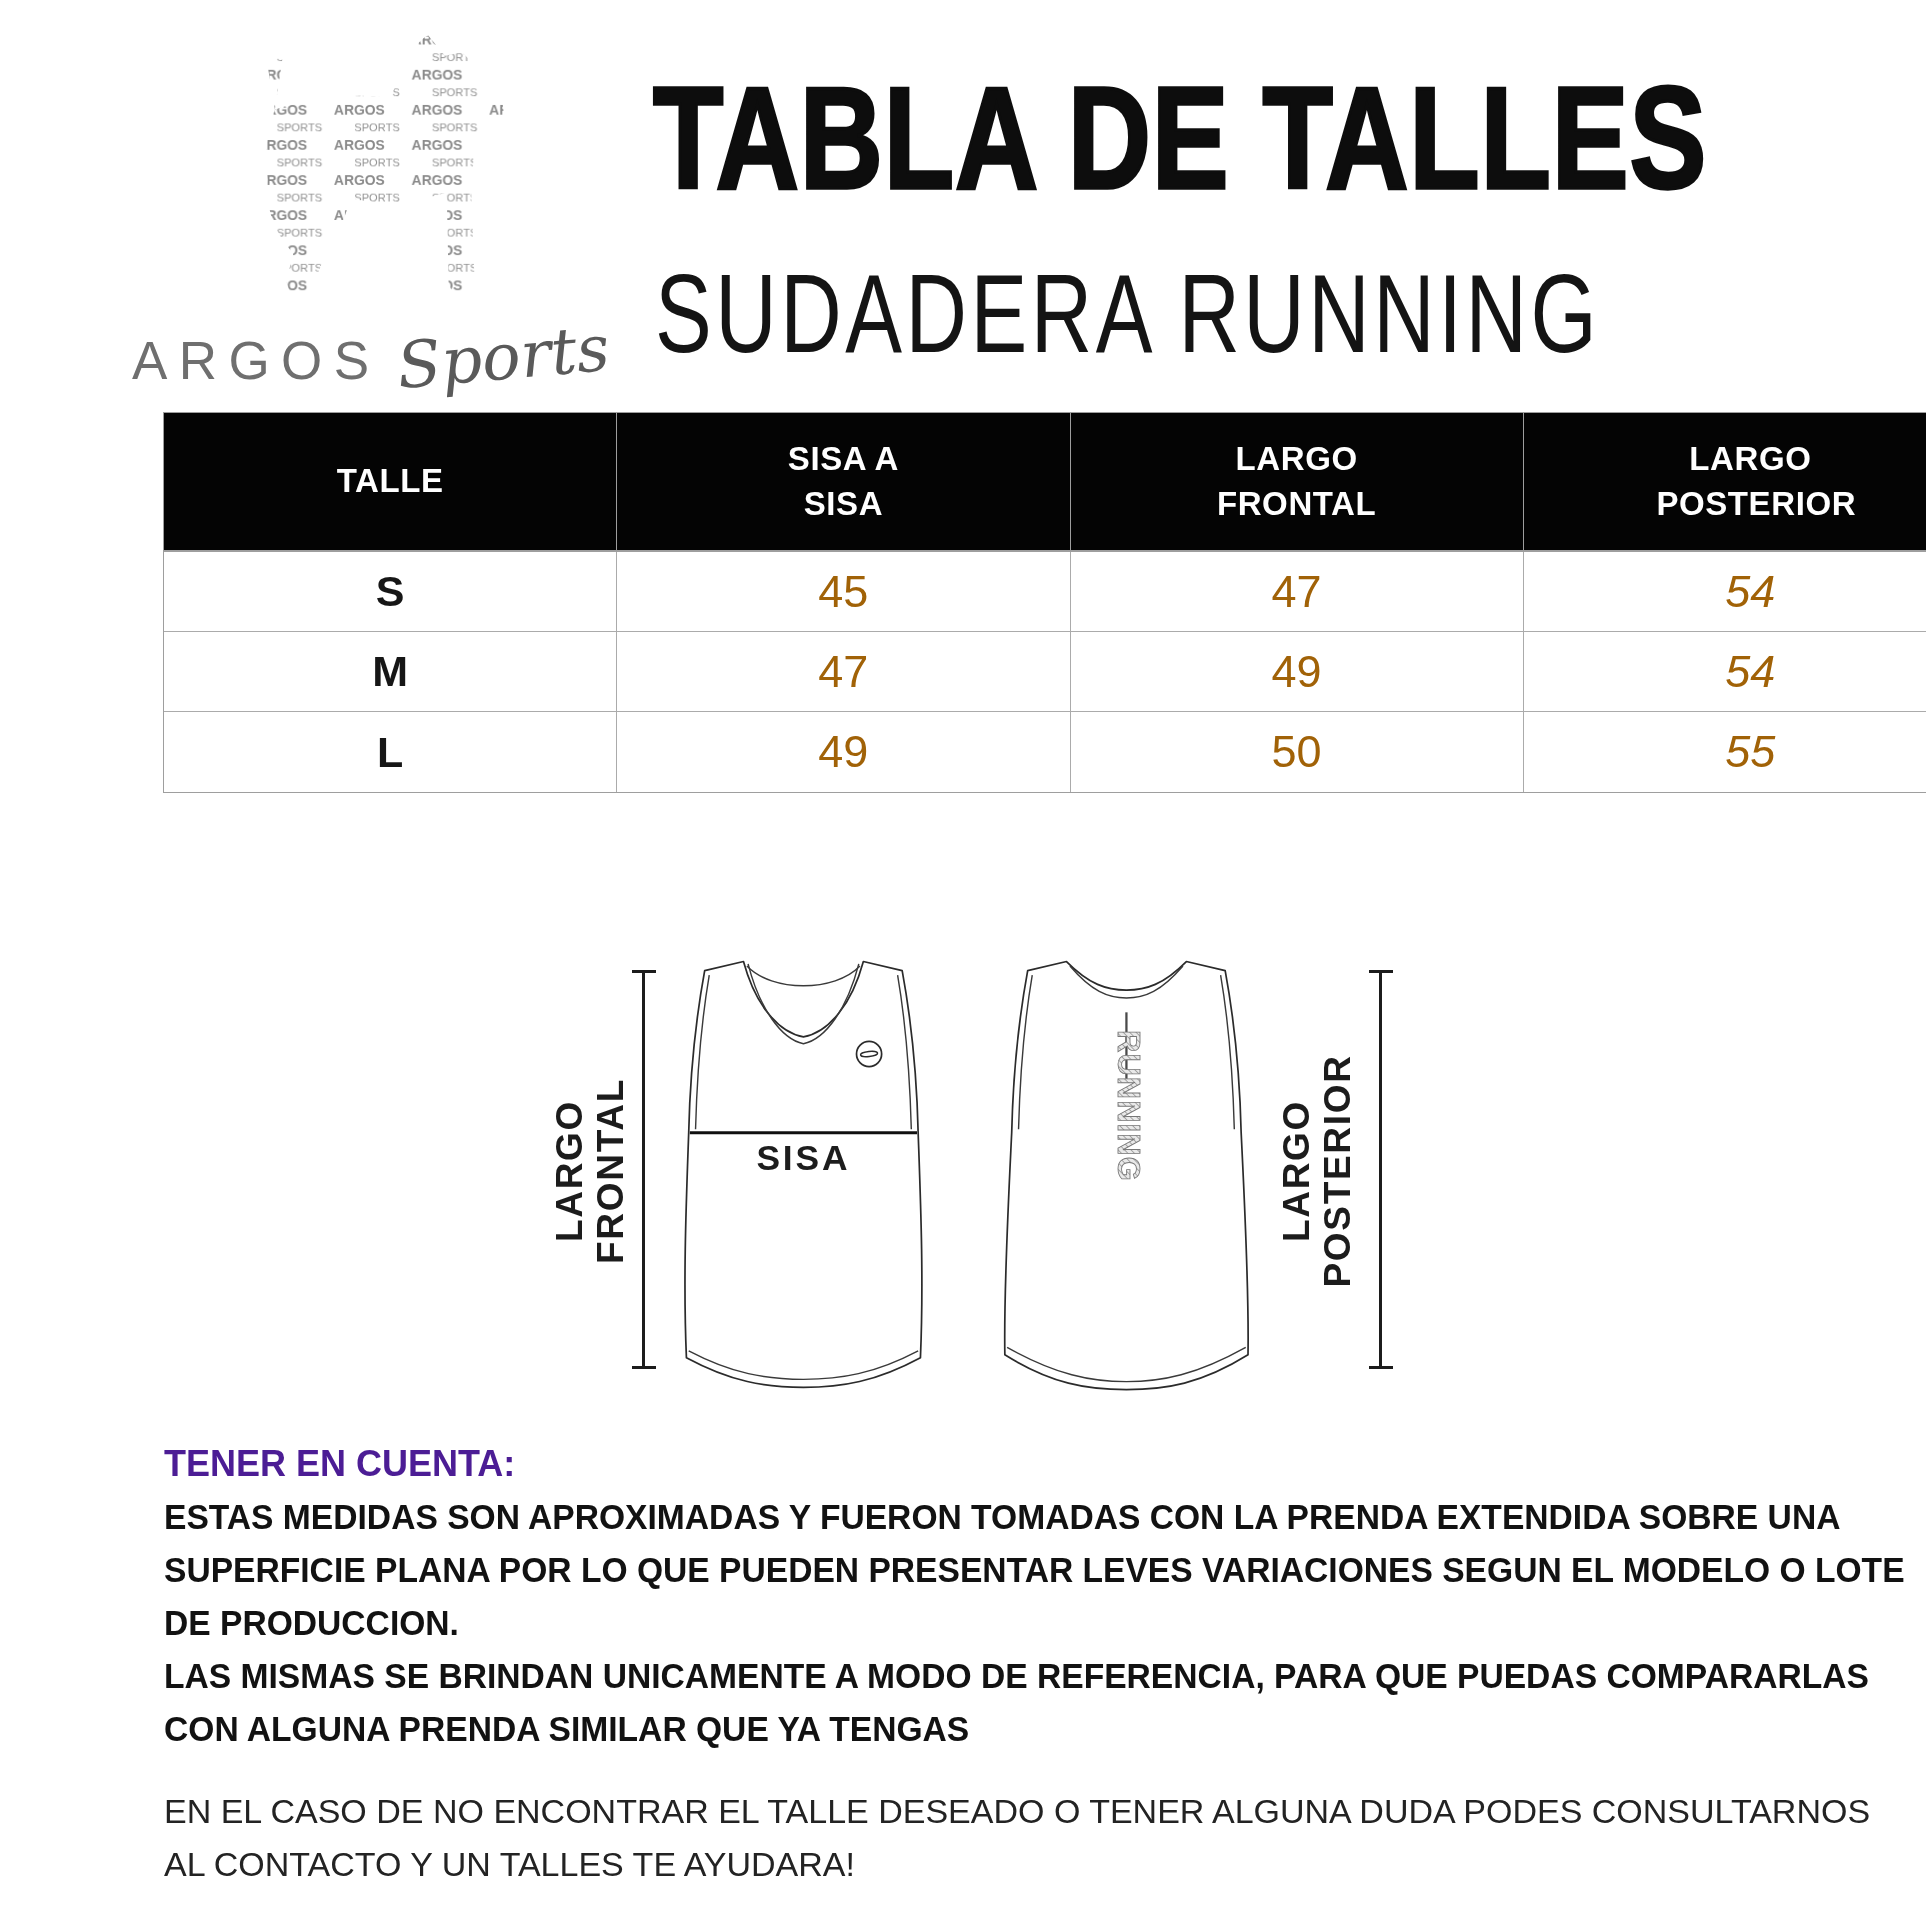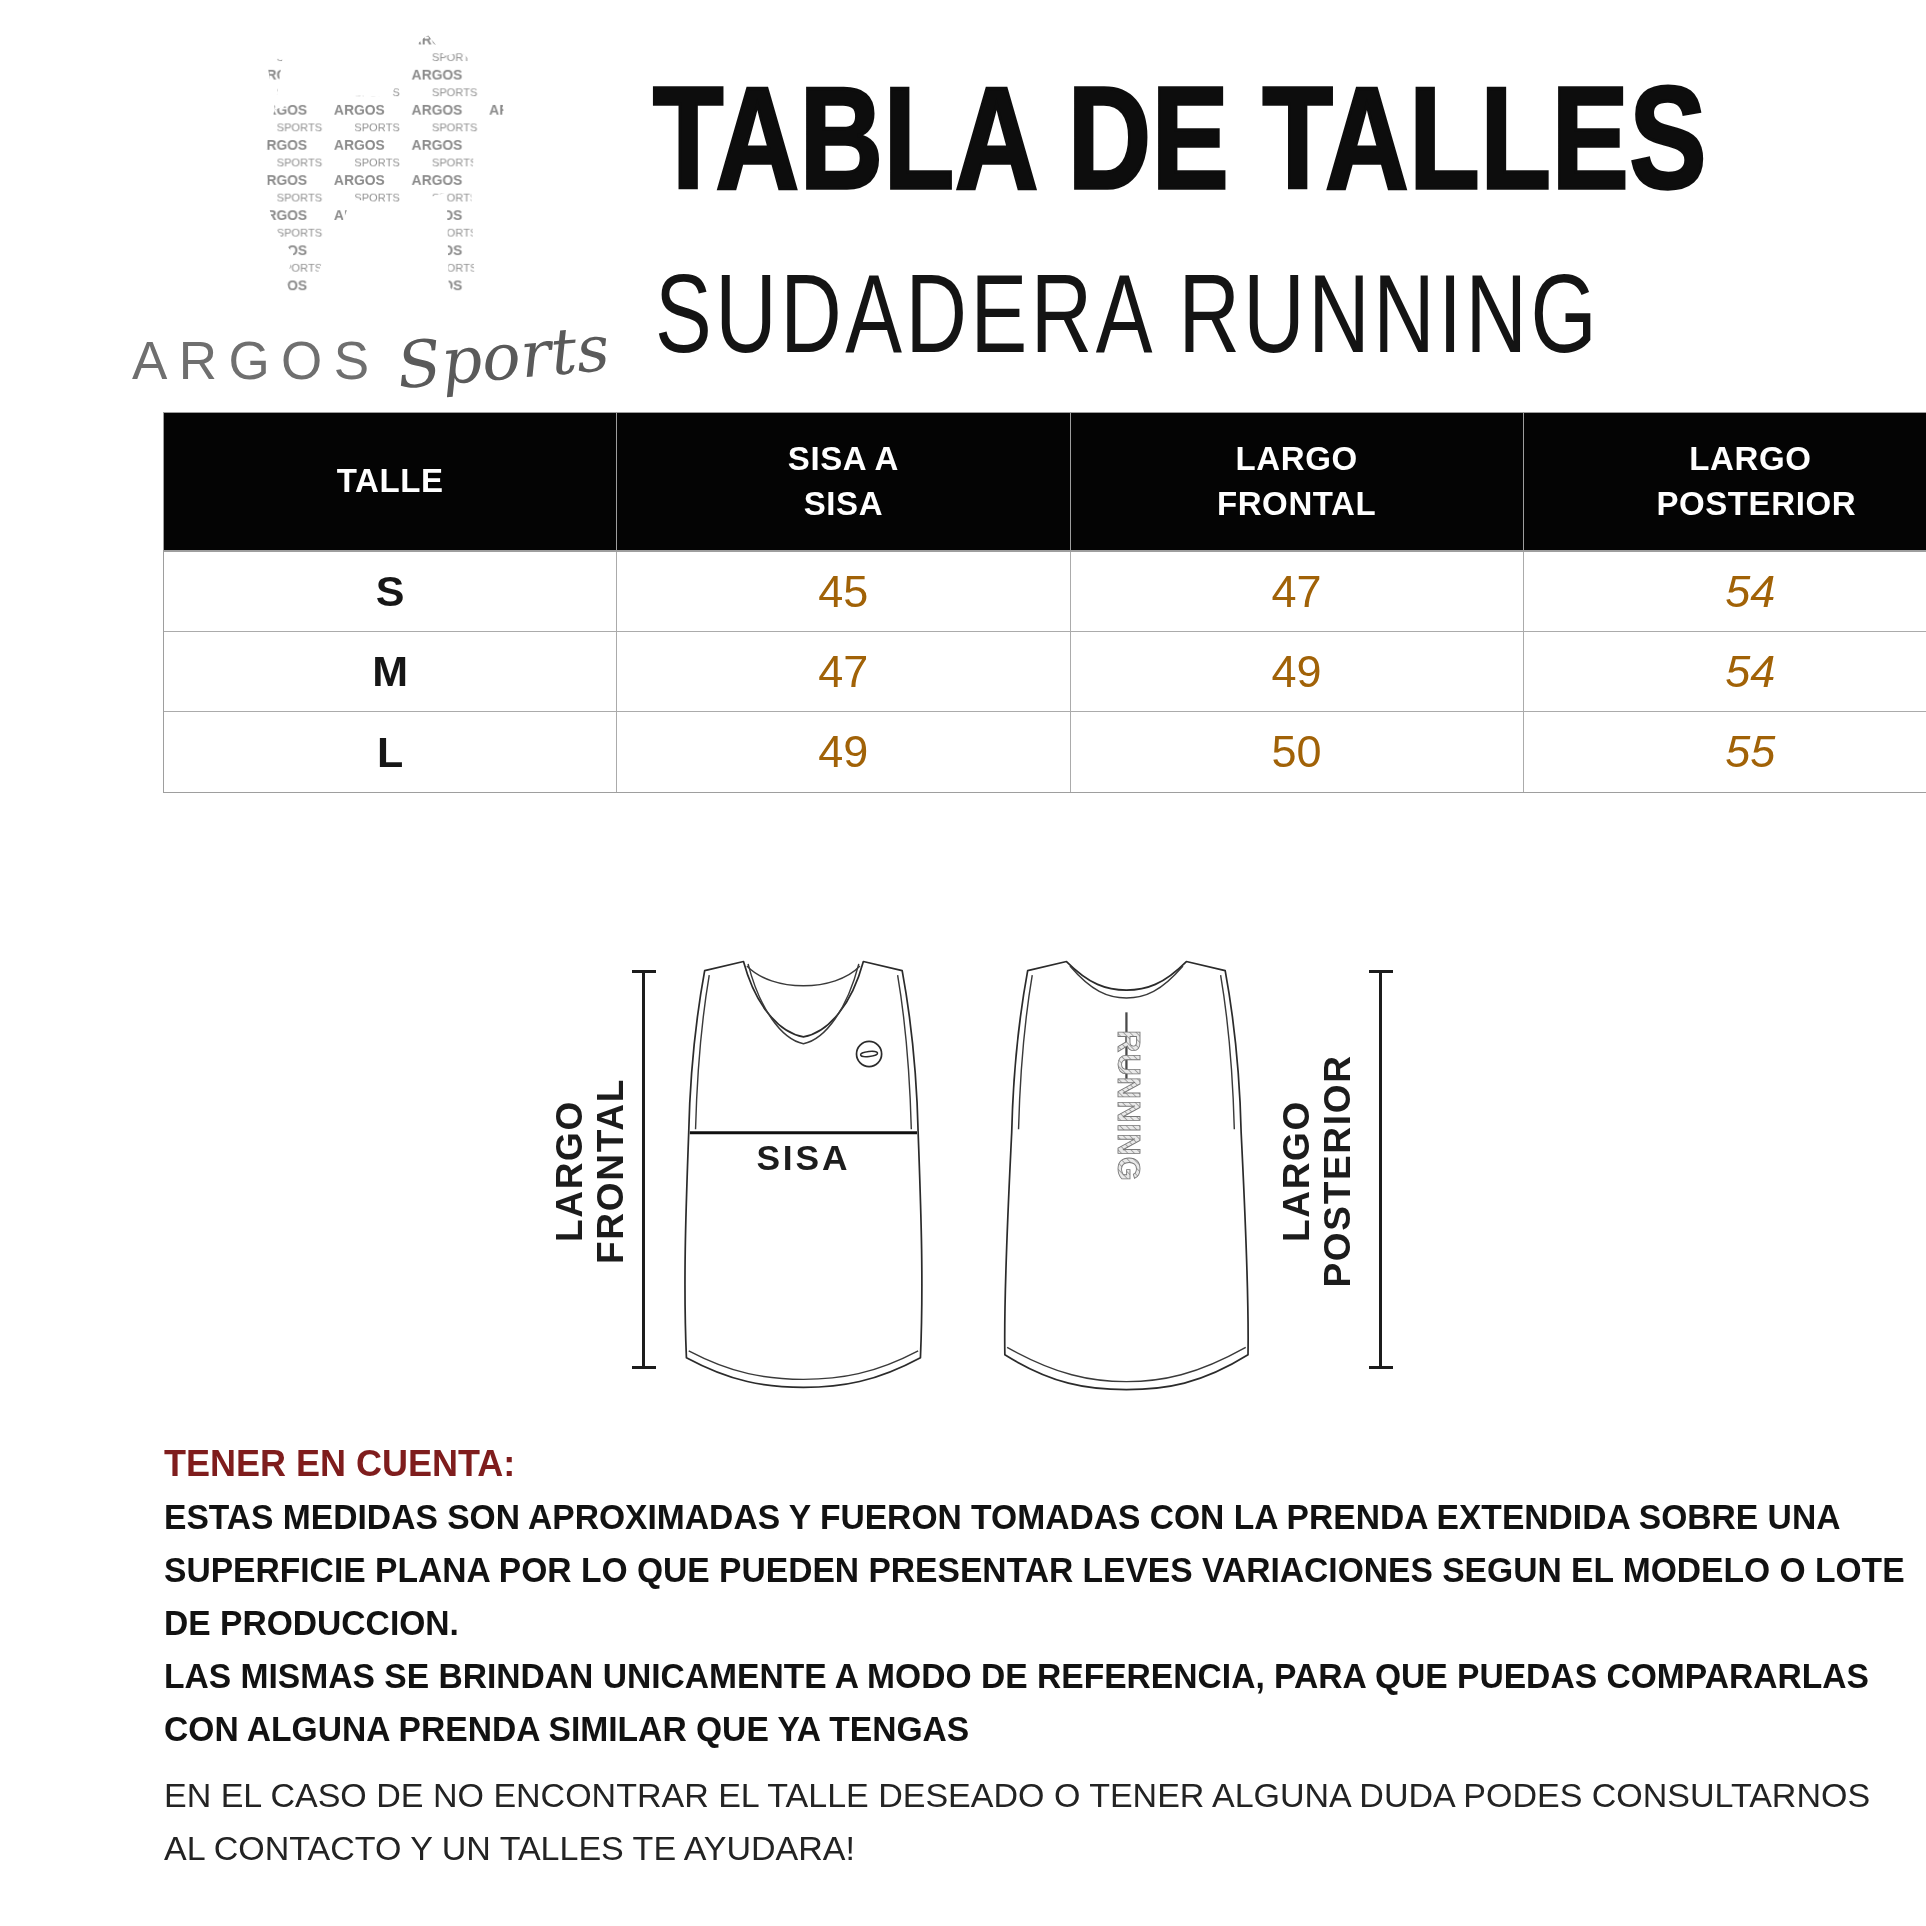--- a/index.html
+++ b/index.html
@@ -55,22 +55,22 @@
   .vlabel.right{left:1318px;top:1171px;}
 
   .shirt-svg{position:absolute;width:258px;height:434px;}
   .shirt-svg.front{left:675px;top:958px;}
   .shirt-svg.back{left:998px;top:958px;}
 
   
   .notes{position:absolute;left:164px;top:1437px;width:1604px;}
   .notes .bold-block{font-weight:700;font-size:35px;line-height:53px;color:#121212;
                      transform:scaleX(0.96);transform-origin:left top;white-space:nowrap;}
-  .notes .heading{font-weight:700;font-size:36px;line-height:53px;color:#7f1d1d;}
-  .notes .regular-block{margin-top:14px;font-weight:400;font-size:34px;line-height:53px;
+  .notes .heading{font-weight:700;font-size:36px;line-height:53px;color:#4c1d95;}
+  .notes .regular-block{margin-top:30px;font-weight:400;font-size:34px;line-height:53px;
                         color:#232323;white-space:nowrap;}
 </style>
 </head>
 <body>
 
 <div class="page">
 
   <svg class="dog-svg" viewBox="0 0 420 310">
     <defs>
       <pattern id="wordpat" patternUnits="userSpaceOnUse" width="84" height="38">

